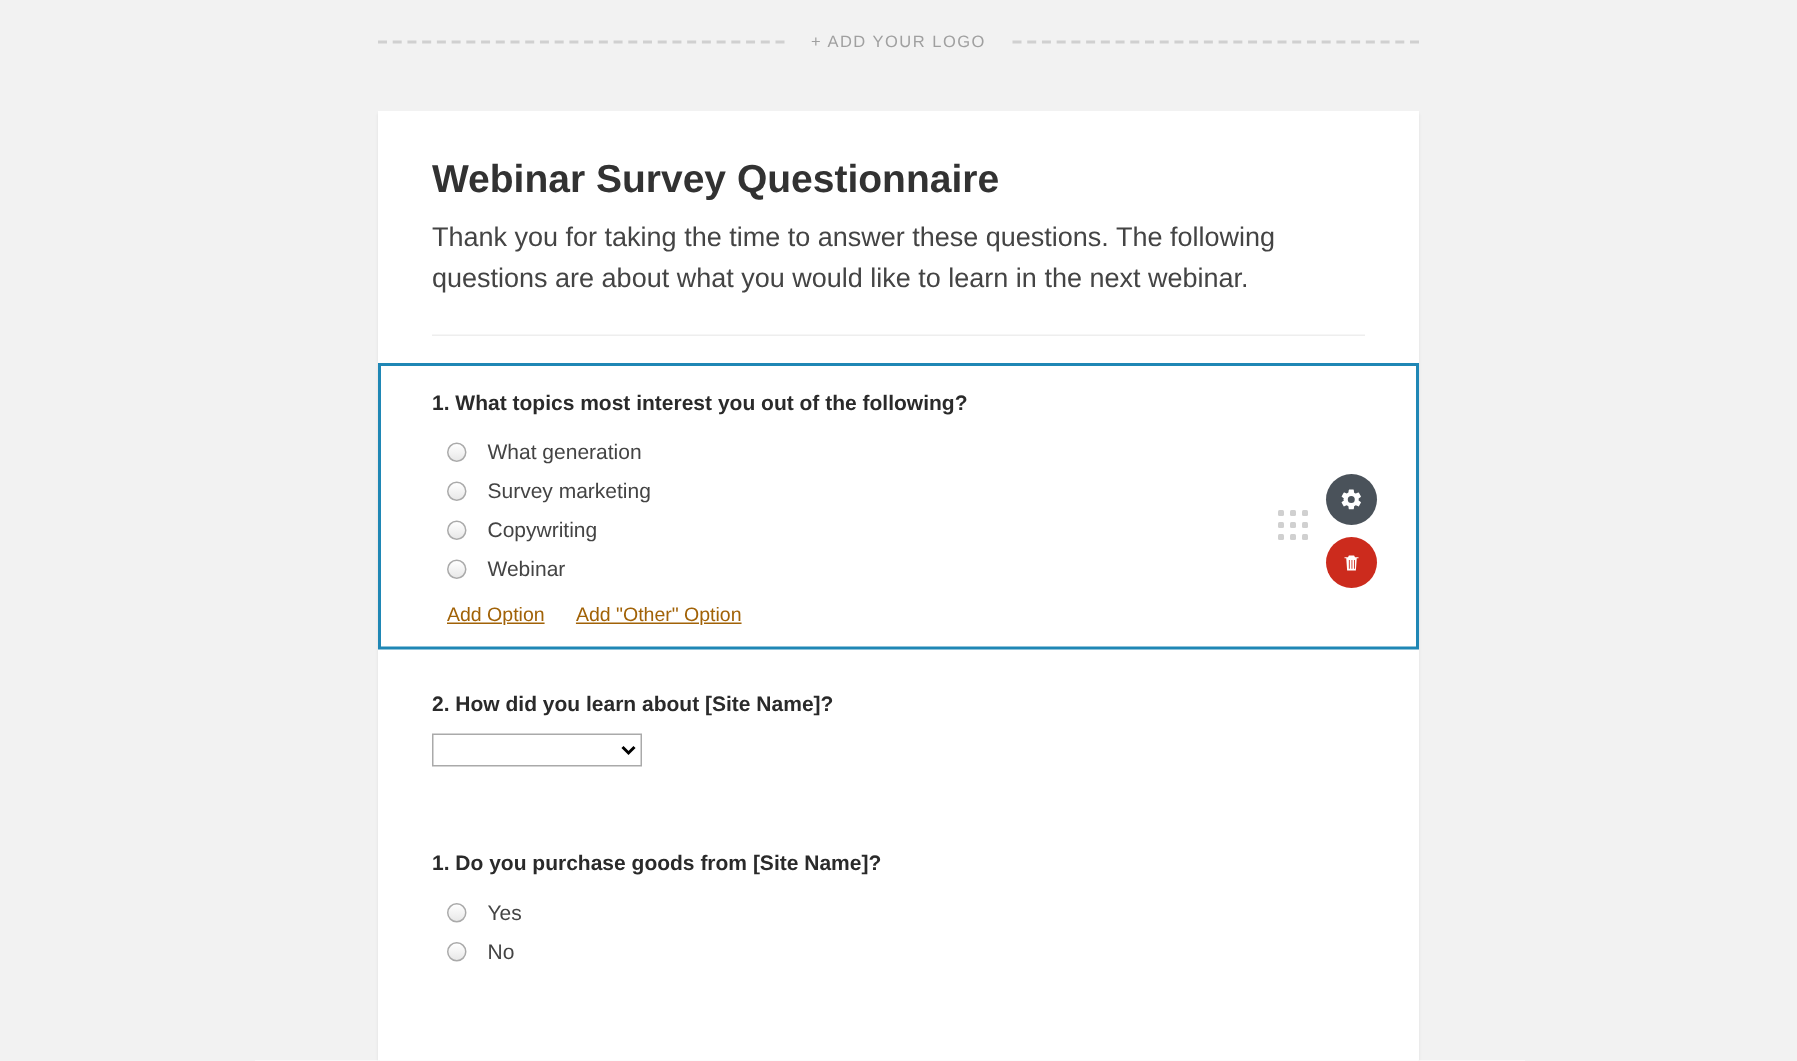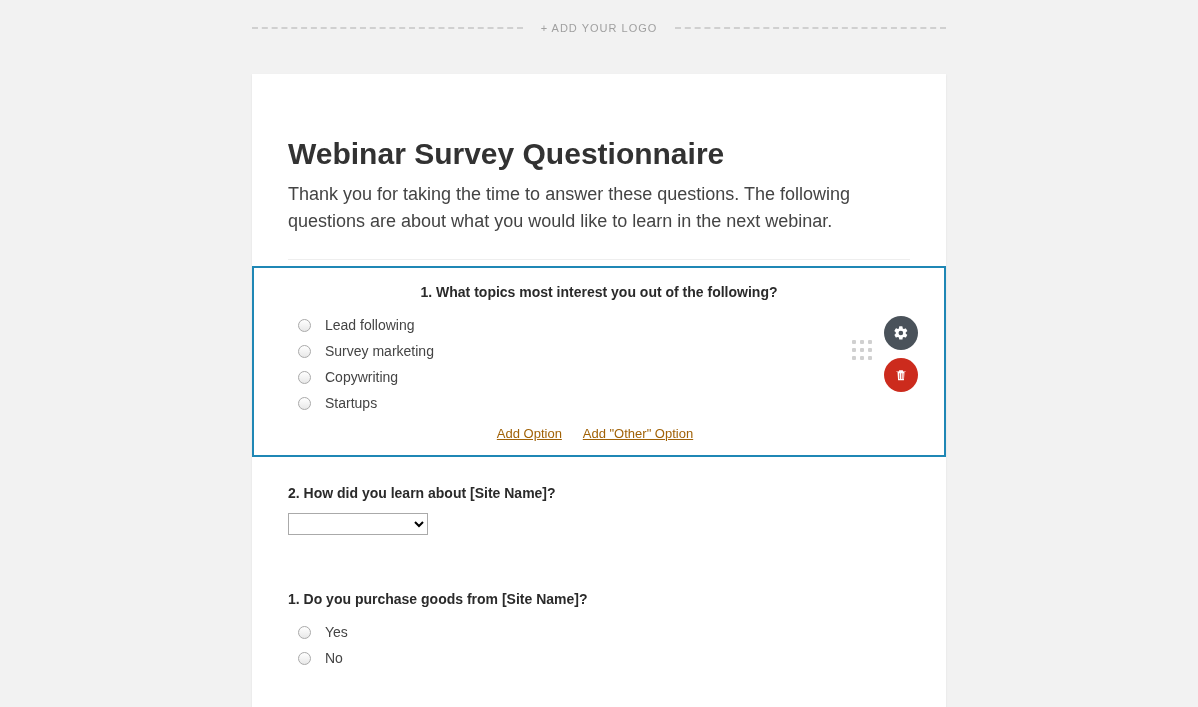--- a/index.html
+++ b/index.html
@@ -36,42 +36,40 @@
     width: 694px;
     margin: 40px auto 0;
     background: #fff;
     box-shadow: 0 1px 2px rgba(0,0,0,0.08);
     padding: 30px 0 60px;
     position: relative;
   }
   .inner { padding: 0 36px; }
 
   .title {
-    font-size: 30px;
+    font-size: 26px;
     font-weight: bold;
     color: #323232;
     margin-bottom: 10px;
     font-family: "Lucida Grande", "Trebuchet MS", sans-serif;
-    margin-top: 33px;
   }
   .desc {
     font-size: 18px;
     color: #444;
     line-height: 1.5;
     margin-bottom: 24px;
     font-family: "Lucida Grande", "Trebuchet MS", sans-serif;
   }
   .hr { border-top: 1px solid #eee; margin-bottom: 0; }
 
   .question-block { padding: 18px 36px 16px; }
   .selected-block {
     border: 2px solid #1f87b5;
     padding: 16px 34px 14px;
-    margin-top: 6px;
-    text-align: center;
+    margin-top: 18px;
   }
   .q-title {
     font-size: 14px;
     font-weight: bold;
     color: #2a2a2a;
     margin-bottom: 12px;
     font-family: "Lucida Grande", "Trebuchet MS", sans-serif;
   }
   .radio-row {
     display: flex; align-items: center;
@@ -155,36 +153,36 @@
     <div class="title">Webinar Survey Questionnaire</div>
     <div class="desc">Thank you for taking the time to answer these questions. The following questions are about what you would like to learn in the next webinar.</div>
     <div class="hr"></div>
   </div>
 
   <div class="question-block selected-block">
     <div class="q-title">1. What topics most interest you out of the following?</div>
     <div class="radio-row">
         <span class="indent"></span>
         <span class="radio-dot"></span>
-        <span>Lead following</span>
+        <span>What generation</span>
       </div>
     <div class="radio-row">
         <span class="indent"></span>
         <span class="radio-dot"></span>
         <span>Survey marketing</span>
       </div>
     <div class="radio-row">
         <span class="indent"></span>
         <span class="radio-dot"></span>
         <span>Copywriting</span>
       </div>
     <div class="radio-row">
         <span class="indent"></span>
         <span class="radio-dot"></span>
-        <span>Startups</span>
+        <span>Webinar</span>
       </div>
     <div class="option-links">
       <span>Add Option</span>
       <span>Add "Other" Option</span>
     </div>
   </div>
 
   <div class="question-block" style="padding-top:28px;">
     <div class="q-title">2. How did you learn about [Site Name]?</div>
     <select class="learn"></select>

